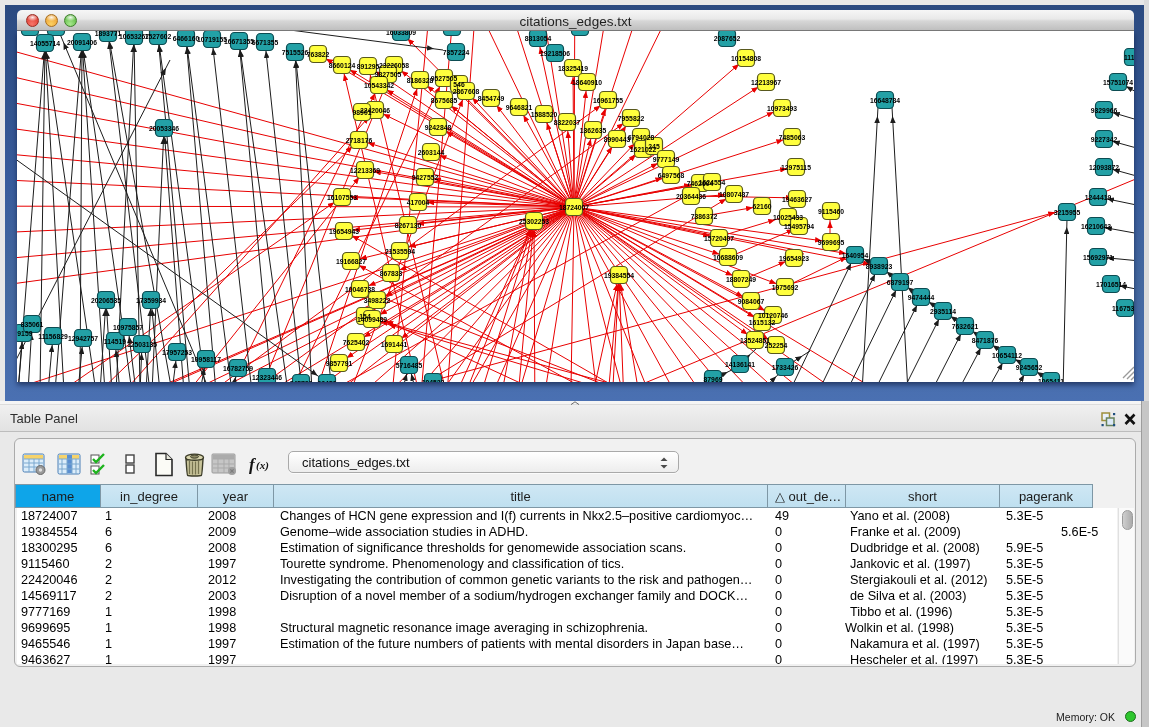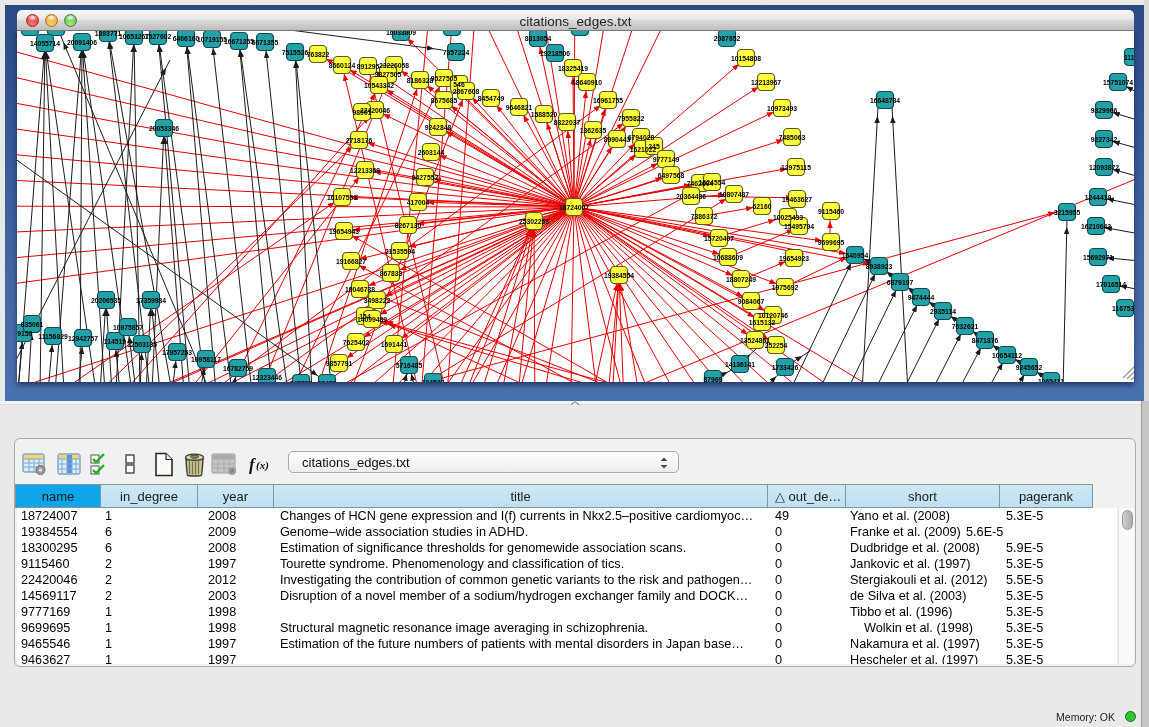--- a/index.html
+++ b/index.html
@@ -580,20 +580,33 @@
     <div class="tl" style="left:8.5px;top:3.5px;background:radial-gradient(ellipse 70% 45% at 50% 22%,rgba(255,255,255,.9),rgba(255,255,255,0) 75%),radial-gradient(circle at 5px 9px,#f7766a,#e4473c 60%,#c63428);border:1px solid #9c2c22"></div>
     <div class="tl" style="left:27.5px;top:3.5px;background:radial-gradient(ellipse 70% 45% at 50% 22%,rgba(255,255,255,.9),rgba(255,255,255,0) 75%),radial-gradient(circle at 5px 9px,#fbd063,#f0ab3d 60%,#d98f26);border:1px solid #a96f1f"></div>
     <div class="tl" style="left:46.5px;top:3.5px;background:radial-gradient(ellipse 70% 45% at 50% 22%,rgba(255,255,255,.9),rgba(255,255,255,0) 75%),radial-gradient(circle at 5px 9px,#a8e88f,#6cc452 60%,#4da335);border:1px solid #3e7f2b"></div>
   </div>
   <div id="lowpanel">
     <div id="divider">
         <svg width="12" height="4" style="position:absolute;left:569px;top:0">
           <path d="M2 3.6L6 .8 10 3.6" stroke="#6a6a6a" fill="none"></path>
         </svg>
       </div>
+    <div id="tpbar">
+      <div class="lbl">Table Panel</div>
+      <svg class="fi" width="15" height="15" style="right:33px;top:7px">
+          <rect x="1" y="1" width="7.5" height="7.5" fill="#e9f1fb" stroke="#9d8f3c" stroke-width="1.5"></rect>
+          <rect x="5.5" y="6" width="7.5" height="7.5" fill="#dbe9f8" stroke="#68835c" stroke-width="1.5"></rect>
+          <rect x="12" y="1" width="2.2" height="2.2" fill="#1d4e7e"></rect>
+          <rect x="0.5" y="12" width="2.2" height="2.2" fill="#1d4e7e"></rect>
+          <rect x="12" y="12" width="2.2" height="2.2" fill="#1d4e7e"></rect>
+        </svg>
+      <svg class="fi" width="14" height="13" style="right:12px;top:7.5px">
+          <path d="M2.5 1.5L11.5 11M11.5 1.5L2.5 11" stroke="#111" stroke-width="2.6"></path>
+        </svg>
+    </div>
     <div id="toolbox">
       <span class="ticon" style="left:7px"><svg width="25" height="24" viewBox="0 0 25 24">
             <rect x="1" y="2" width="21" height="18" rx="1.5" fill="#dcedfa" stroke="#4a7fb5"></rect>
             <rect x="2" y="3" width="19" height="4" fill="#f6d36b"></rect>
             <path d="M2 7h19M2 11h19M2 15h19M7 7v13M12 7v13M17 7v13" stroke="#7aa8cf" stroke-width="1" fill="none"></path>
             <circle cx="18.5" cy="18" r="4.5" fill="#9a9a9a" stroke="#6a6a6a"></circle>
             <circle cx="18.5" cy="18" r="1.7" fill="#e2e2e2"></circle>
           </svg></span>
       <span class="ticon" style="left:42px"><svg width="25" height="24" viewBox="0 0 25 24">
             <rect x="1" y="2" width="22" height="20" rx="1.5" fill="#dcedfa" stroke="#4a7fb5"></rect>
@@ -658,21 +671,21 @@
             <span style="left:833px">Yano et al. (2008)</span>
             <span style="left:989px">5.3E-5</span>
 </div>
 <div class="trow" style="top:16.0px">
 <span style="left:4px">19384554</span>
             <span style="left:88px">6</span>
             <span style="left:191px">2009</span>
             <span style="left:263px">Genome–wide association studies in ADHD.</span>
             <span style="left:758px">0</span>
             <span style="left:833px">Franke et al. (2009)</span>
-            <span style="left:949px">5.6E-5</span>
+            <span style="left:1044px">5.6E-5</span>
 </div>
 <div class="trow" style="top:32.0px">
 <span style="left:4px">18300295</span>
             <span style="left:88px">6</span>
             <span style="left:191px">2008</span>
             <span style="left:263px">Estimation of significance thresholds for genomewide association scans.</span>
             <span style="left:758px">0</span>
             <span style="left:833px">Dudbridge et al. (2008)</span>
             <span style="left:989px">5.9E-5</span>
 </div>
@@ -710,21 +723,21 @@
             <span style="left:758px">0</span>
             <span style="left:833px">Tibbo et al. (1996)</span>
             <span style="left:989px">5.3E-5</span>
 </div>
 <div class="trow" style="top:112.0px">
 <span style="left:4px">9699695</span>
             <span style="left:88px">1</span>
             <span style="left:191px">1998</span>
             <span style="left:263px">Structural magnetic resonance image averaging in schizophrenia.</span>
             <span style="left:758px">0</span>
-            <span style="left:847px">Wolkin et al. (1998)</span>
+            <span style="left:828px">Wolkin et al. (1998)</span>
             <span style="left:989px">5.3E-5</span>
 </div>
 <div class="trow" style="top:128.0px">
 <span style="left:4px">9465546</span>
             <span style="left:88px">1</span>
             <span style="left:191px">1997</span>
             <span style="left:263px">Estimation of the future numbers of patients with mental disorders in Japan base…</span>
             <span style="left:758px">0</span>
             <span style="left:833px">Nakamura et al. (1997)</span>
             <span style="left:989px">5.3E-5</span>

